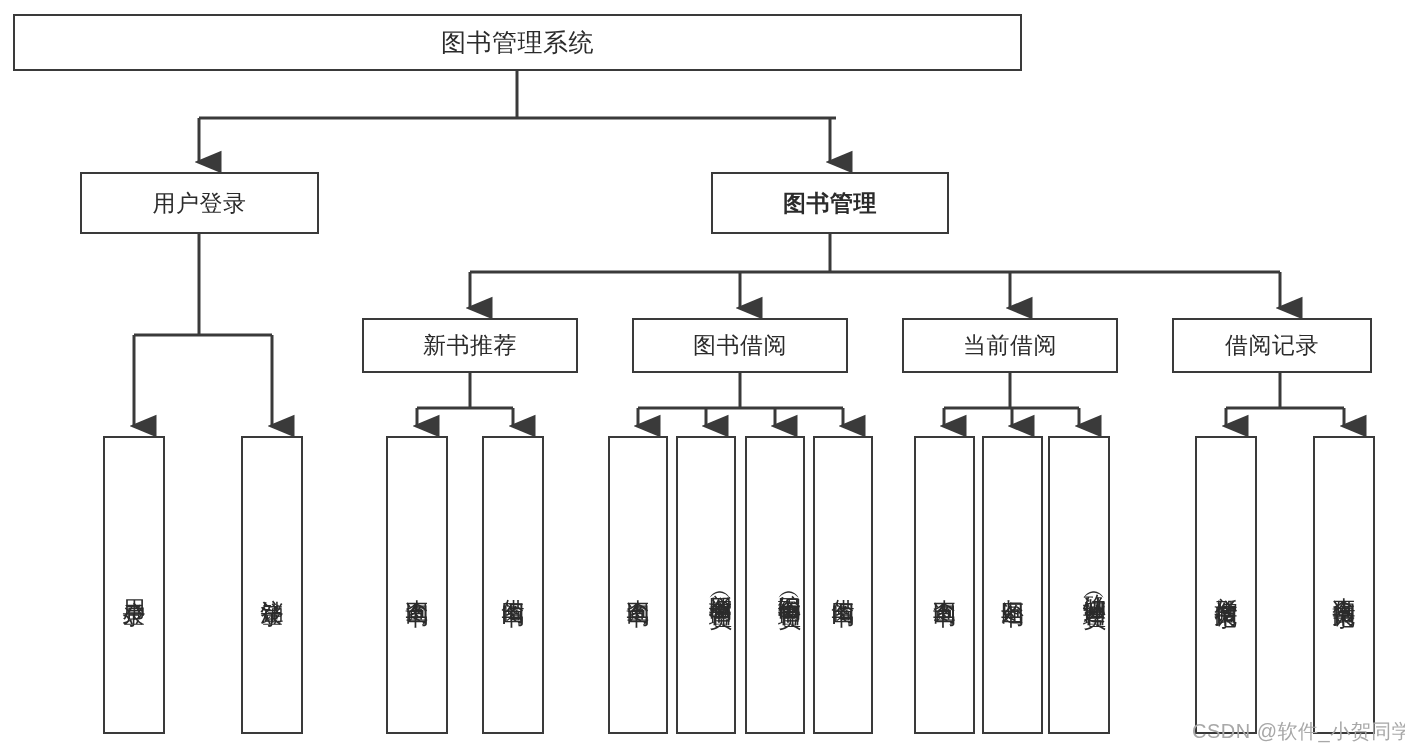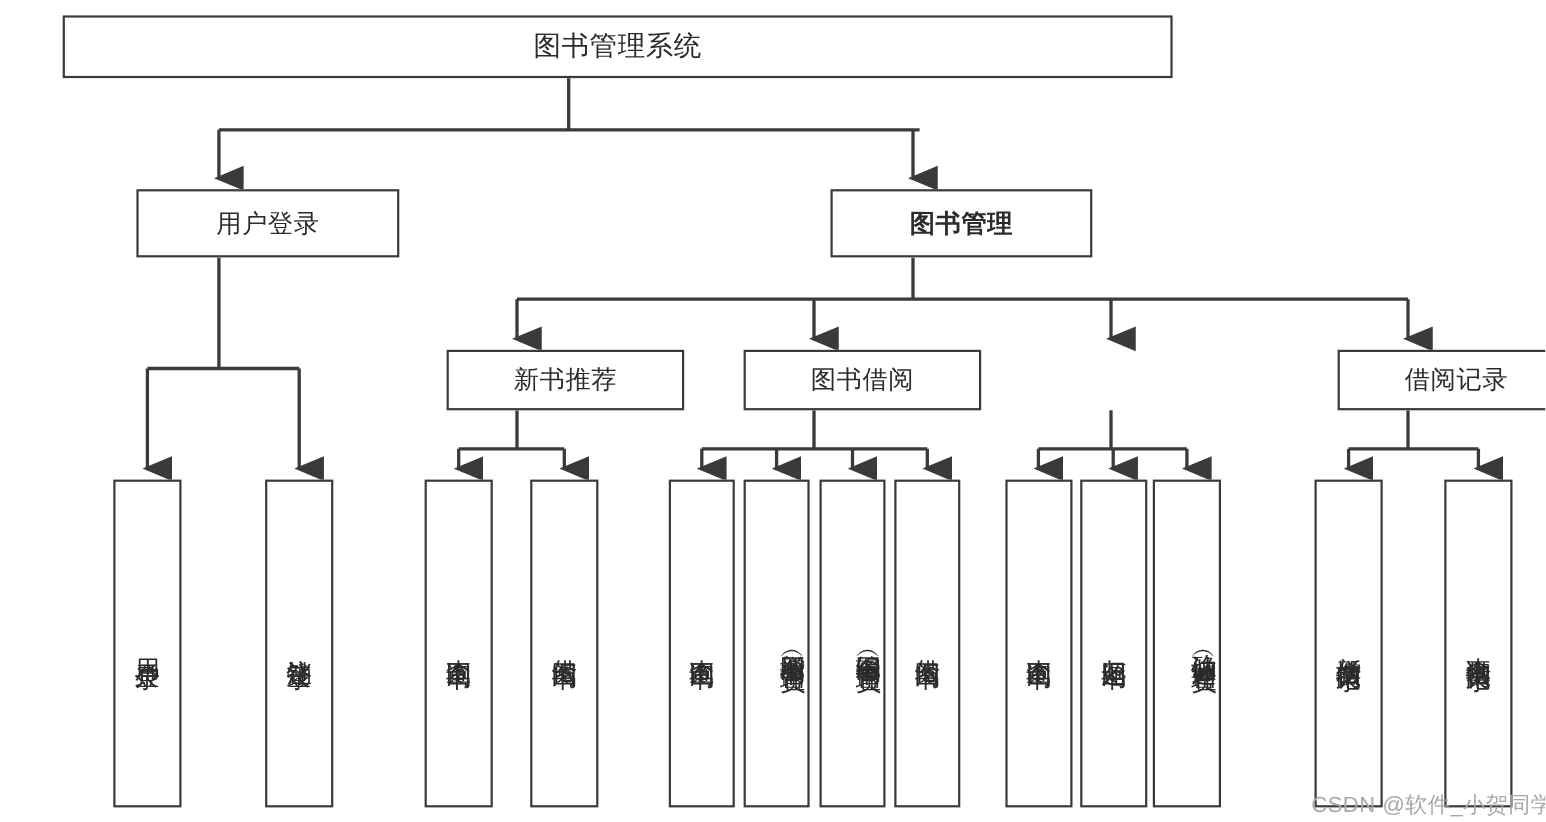--- a/index.html
+++ b/index.html
@@ -32,21 +32,20 @@
     background: #ffffff;
     display: flex;
     align-items: center;
     justify-content: center;
     color: #2b2b2b;
   }
   .node-h {
     font-size: 23px;
     letter-spacing: 0.5px;
     line-height: 1;
-    margin-left: 44px;
   }
   .node-root {
     font-size: 25px;
   }
   .node-v {
     writing-mode: vertical-rl;
     text-orientation: upright;
     font-size: 23px;
     line-height: 1.18;
     letter-spacing: 2px;
@@ -121,21 +120,22 @@
     </g>
   </svg>
 
   <div class="node node-h node-root" style="left:13px; top:14px; width:1009px; height:57px;">图书管理系统</div>
 
   <div class="node node-h" style="left:80px; top:172px; width:239px; height:62px;">用户登录</div>
   <div class="node node-h" style="left:711px; top:172px; width:238px; height:62px;font-weight:bold;">图书管理</div>
 
   <div class="node node-h" style="left:632px; top:318px; width:216px; height:55px;">图书借阅</div>
   <div class="node node-h" style="left:362px; top:318px; width:216px; height:55px;">新书推荐</div>
-  <div class="node node-h" style="left:1172px; top:318px; width:216px; height:55px;">借阅记录</div>
+  <div class="node node-h" style="left:902px; top:318px; width:216px; height:55px;">当前借阅</div>
+  <div class="node node-h" style="left:1172px; top:318px; width:200px; height:55px;">借阅记录</div>
 
   <div class="node node-v" style="left:103px; top:436px; width:62px; height:298px;">用户登录</div>
   <div class="node node-v" style="left:241px; top:436px; width:62px; height:298px;">注销登录</div>
 
   <div class="node node-v" style="left:386px; top:436px; width:62px; height:298px;">查询图书</div>
   <div class="node node-v" style="left:482px; top:436px; width:62px; height:298px;">借阅图书</div>
 
   <div class="node node-v" style="left:608px; top:436px; width:60px; height:298px;">查询图书</div>
   <div class="node node-v tall" style="left:676px; top:436px; width:60px; height:298px;">新增图书（管理员）</div>
   <div class="node node-v tall" style="left:745px; top:436px; width:60px; height:298px;">编辑图书（管理员）</div>

